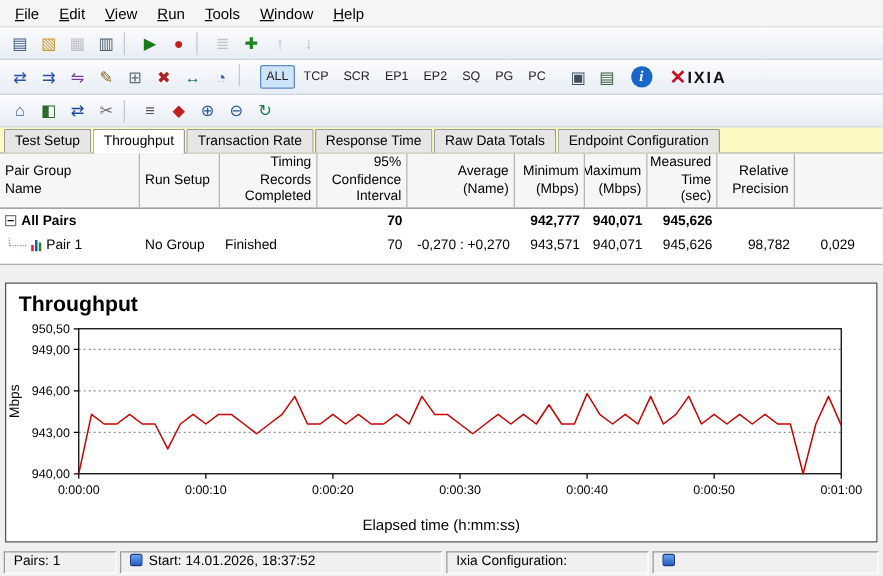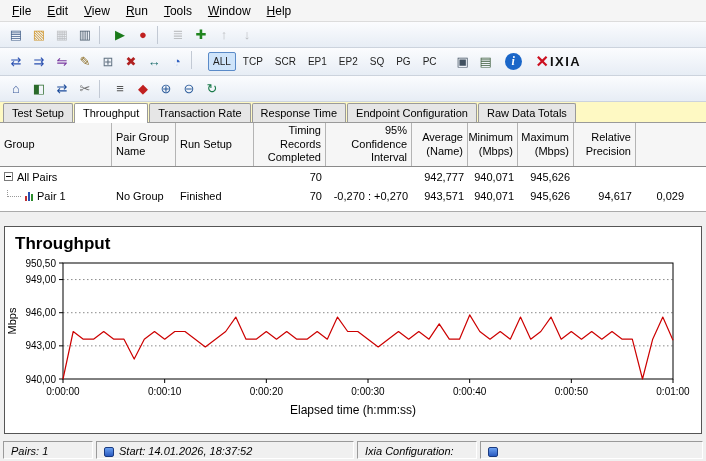--- a/index.html
+++ b/index.html
@@ -32,45 +32,45 @@
 
   
   :root { --cols: 112px 64px 78px 72px 86px 56px 50px 56px 62px 52px 1fr; }
   .table-area { height:89px; background:#fff; border-bottom:1px solid #aaa; }
   .thead { display:grid; grid-template-columns:var(--cols); height:44px; background:#f6f6f6; border-bottom:1px solid #8a8a8a; }
   .th { border-right:1px solid #b4b4b4; padding:2px 4px; white-space:pre-line; display:flex; align-items:center; line-height:1.25; overflow:hidden; }
   .th.right { justify-content:flex-end; text-align:right; }
   .trow { display:grid; grid-template-columns:var(--cols); height:19px; align-items:center; }
   .td { padding:0 4px; white-space:nowrap; overflow:hidden; }
   .td.right { text-align:right; }
-  .bold-row { font-weight:normal; }
+  .bold-row { font-weight:bold; }
   .group-cell { display:flex; align-items:center; gap:4px; }
   .expander { width:9px; height:9px; border:1px solid #7a7a7a; background:#fff; position:relative; flex:none; }
   .expander::before { content:""; position:absolute; left:1px; right:1px; top:3px; height:1px; background:#000; }
   .tree-elbow { width:14px; height:9px; border-left:1px dotted #999; border-bottom:1px dotted #999; margin:-6px 0 0 3px; flex:none; }
   .pair-icon { display:flex; align-items:flex-end; gap:1px; height:10px; flex:none; }
   .pair-icon b { width:2px; display:block; }
   .pair-icon b:nth-child(1){ height:5px; background:#c03030; }
   .pair-icon b:nth-child(2){ height:9px; background:#2a50b0; }
   .pair-icon b:nth-child(3){ height:7px; background:#2a8a2a; }
 
   .gap { height:14px; }
 
   
   .chart-panel { margin:0 4px; height:208px; background:#fff; border:1px solid #555; position:relative; }
   .chart-title { font-size:17px; font-weight:bold; padding:7px 0 0 10px; }
   .chart-ylabel { position:absolute; left:-6px; top:88px; transform:rotate(-90deg); font-size:11px; }
   .chart-svg { position:absolute; left:0; top:30px; }
   svg text { font-family:"Liberation Sans",sans-serif; font-size:10px; fill:#000; }
-  .chart-xlabel { position:absolute; bottom:16px; width:100%; text-align:center; font-size:12px; }
+  .chart-xlabel { position:absolute; bottom:6px; width:100%; text-align:center; font-size:12px; }
 
   
   .statusbar { margin-top:5px; height:22px; display:flex; gap:3px; padding:2px 3px; background:#f0f0f0; }
-  .status-cell { border:1px solid; border-color:#9a9a9a #fff #fff #9a9a9a; padding:1px 7px; display:flex; align-items:flex-end; gap:5px; white-space:nowrap; overflow:hidden;font-style:italic; }
-  .sc1 { width:90px; } .sc2 { width:258px; } .sc3 { width:120px; } .sc4 { flex:1; }
+  .status-cell { border:1px solid; border-color:#9a9a9a #fff #fff #9a9a9a; padding:1px 7px; display:flex; align-items:flex-start; gap:5px; white-space:nowrap; overflow:hidden; }
+  .sc1 { width:90px; } .sc2 { width:258px; } .sc3 { width:162px; } .sc4 { flex:1; }
   .mini-blue-icon { width:10px; height:10px; background:linear-gradient(#6aa0f0,#2a5ac0); border:1px solid #1a3a80; border-radius:2px; flex:none; }
 </style>
 </head>
 <body>
 
 <div class="menubar">
 
 <span class="menu-item">File</span>
     <span class="menu-item">Edit</span>
     <span class="menu-item">View</span>
@@ -145,41 +145,42 @@
     <span class="tbtn" style="color: rgb(42, 90, 154);">⊖</span>
     <span class="tbtn" style="color: rgb(26, 122, 74);">↻</span>
   </div>
 
 <div class="tabstrip">
 
 <span class="tab">Test Setup</span>
     <span class="tab active">Throughput</span>
     <span class="tab">Transaction Rate</span>
     <span class="tab">Response Time</span>
+    <span class="tab">Raw Data Totals</span>
     <span class="tab">Endpoint Configuration</span>
-    <span class="tab">Raw Data Totals</span>
   </div>
 
 <div class="table-area">
   <div class="thead">
 
-  <div class="th">Group</div>
       <div class="th">Pair Group
 Name</div>
       <div class="th">Run Setup</div>
       <div class="th right">Timing Records
 Completed</div>
       <div class="th right">95% Confidence
 Interval</div>
       <div class="th right">Average
 (Name)</div>
       <div class="th right">Minimum
 (Mbps)</div>
       <div class="th right">Maximum
 (Mbps)</div>
+      <div class="th right">Measured
+Time (sec)</div>
       <div class="th right">Relative
 Precision</div>
     </div>
 
   <div class="trow bold-row">
     <div class="td group-cell">
       <span class="expander"></span>
       <span>All Pairs</span>
     </div>
     <div class="td"></div>
@@ -203,21 +204,21 @@
         </span>
       <span>Pair 1</span>
     </div>
     <div class="td">No Group</div>
     <div class="td">Finished</div>
     <div class="td right">70</div>
     <div class="td right">-0,270 : +0,270</div>
     <div class="td right">943,571</div>
     <div class="td right">940,071</div>
     <div class="td right">945,626</div>
-    <div class="td right">94,617</div>
+    <div class="td right">98,782</div>
     <div class="td right">0,029</div>
   </div>
 </div>
 
 <div class="gap"></div>
 
 <div class="chart-panel">
   <div class="chart-title">Throughput</div>
   <div class="chart-ylabel">Mbps</div>
   <svg id="chart-svg" class="chart-svg" width="696" height="152" viewBox="0 0 696 152">

